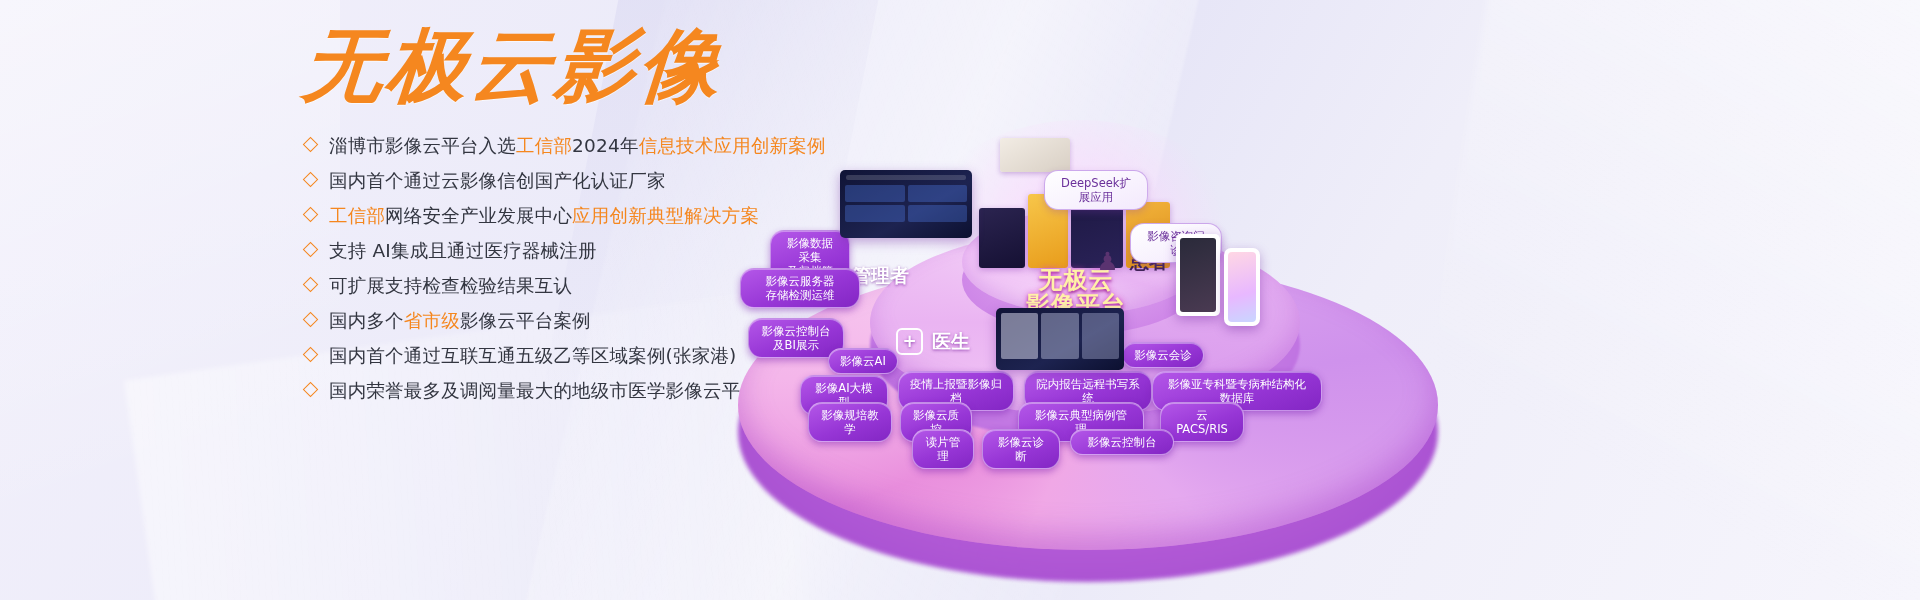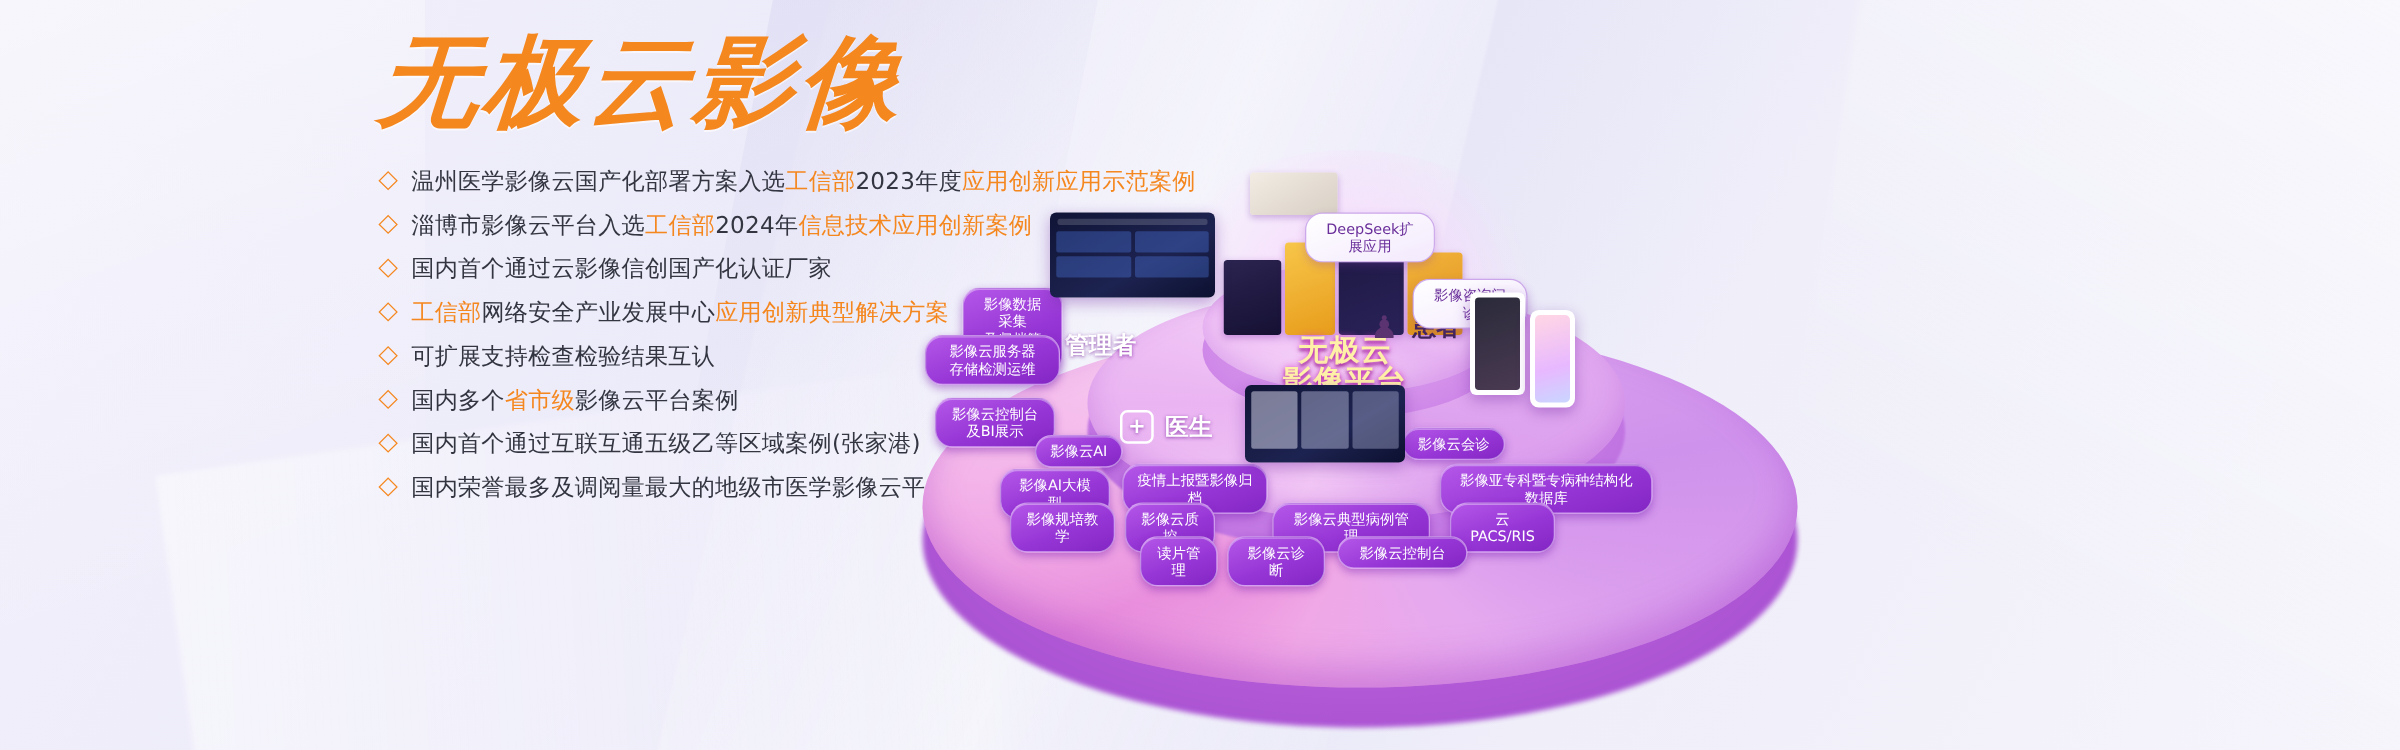--- a/index.html
+++ b/index.html
@@ -221,33 +221,33 @@
   <div class="sheen a"></div>
   <div class="sheen b"></div>
   <div class="sheen c"></div>
 
   <div id="headline">无极云影像</div>
 
   <div id="features">
 
     <div class="feat">
       <span class="dia"></span>
-      <span class="ftext"><span>温州医学影像云国产化部署方案入选</span><span class="hl">工信部</span><span>2023年度</span><span class="hl">应用创新应用示范案例</span></span>
-    </div>
-    <div class="feat">
-      <span class="dia"></span>
       <span class="ftext"><span>淄博市影像云平台入选</span><span class="hl">工信部</span><span>2024年</span><span class="hl">信息技术应用创新案例</span></span>
     </div>
     <div class="feat">
       <span class="dia"></span>
       <span class="ftext"><span>国内首个通过云影像信创国产化认证厂家</span></span>
     </div>
     <div class="feat">
       <span class="dia"></span>
       <span class="ftext"><span class="hl">工信部</span><span>网络安全产业发展中心</span><span class="hl">应用创新典型解决方案</span></span>
+    </div>
+    <div class="feat">
+      <span class="dia"></span>
+      <span class="ftext"><span>支持 AI集成且通过医疗器械注册</span></span>
     </div>
     <div class="feat">
       <span class="dia"></span>
       <span class="ftext"><span>可扩展支持检查检验结果互认</span></span>
     </div>
     <div class="feat">
       <span class="dia"></span>
       <span class="ftext"><span>国内多个</span><span class="hl">省市级</span><span>影像云平台案例</span></span>
     </div>
     <div class="feat">
@@ -292,31 +292,32 @@
       <span class="ic">+</span>
       <span class="lbl">医生</span>
     </div>
     <div class="role" id="role-patient">
       <span class="ic">♟</span>
       <span class="lbl">患者</span>
     </div>
 
     <div class="pill" style="left:70px;top:100px;width:80px;">影像数据采集
 及归档管理</div>
-    <div class="pill" style="left:40px;top:138px;width:108px;">影像云服务器
+    <div class="pill" style="left:40px;top:138px;width:120px;">影像云服务器
 存储检测运维</div>
     <div class="pill" style="left:48px;top:188px;width:96px;">影像云控制台
 及BI展示</div>
 
     <div class="pill" style="left:128px;top:218px;width:70px;">影像云AI</div>
     <div class="pill" style="left:100px;top:245px;width:88px;">影像AI大模型</div>
     <div class="pill" style="left:108px;top:272px;width:84px;">影像规培教学</div>
     <div class="pill" style="left:198px;top:241px;width:116px;">疫情上报暨影像归档</div>
     <div class="pill" style="left:200px;top:272px;width:72px;">影像云质控</div>
     <div class="pill" style="left:212px;top:299px;width:62px;">读片管理</div>
+    <div class="pill" style="left:324px;top:241px;width:128px;">院内报告远程书写系统</div>
     <div class="pill" style="left:318px;top:272px;width:126px;">影像云典型病例管理</div>
     <div class="pill" style="left:282px;top:299px;width:78px;">影像云诊断</div>
 
     <div class="pill" style="left:422px;top:212px;width:82px;">影像云会诊</div>
     <div class="pill" style="left:452px;top:241px;width:170px;">影像亚专科暨专病种结构化数据库</div>
     <div class="pill" style="left:460px;top:272px;width:84px;">云PACS/RIS</div>
     <div class="pill" style="left:370px;top:299px;width:104px;">影像云控制台</div>
 
     <div class="pill lite" style="left:344px;top:40px;width:104px;">DeepSeek扩展应用</div>
     <div class="pill lite" style="left:430px;top:93px;width:92px;">影像咨询问诊</div>

